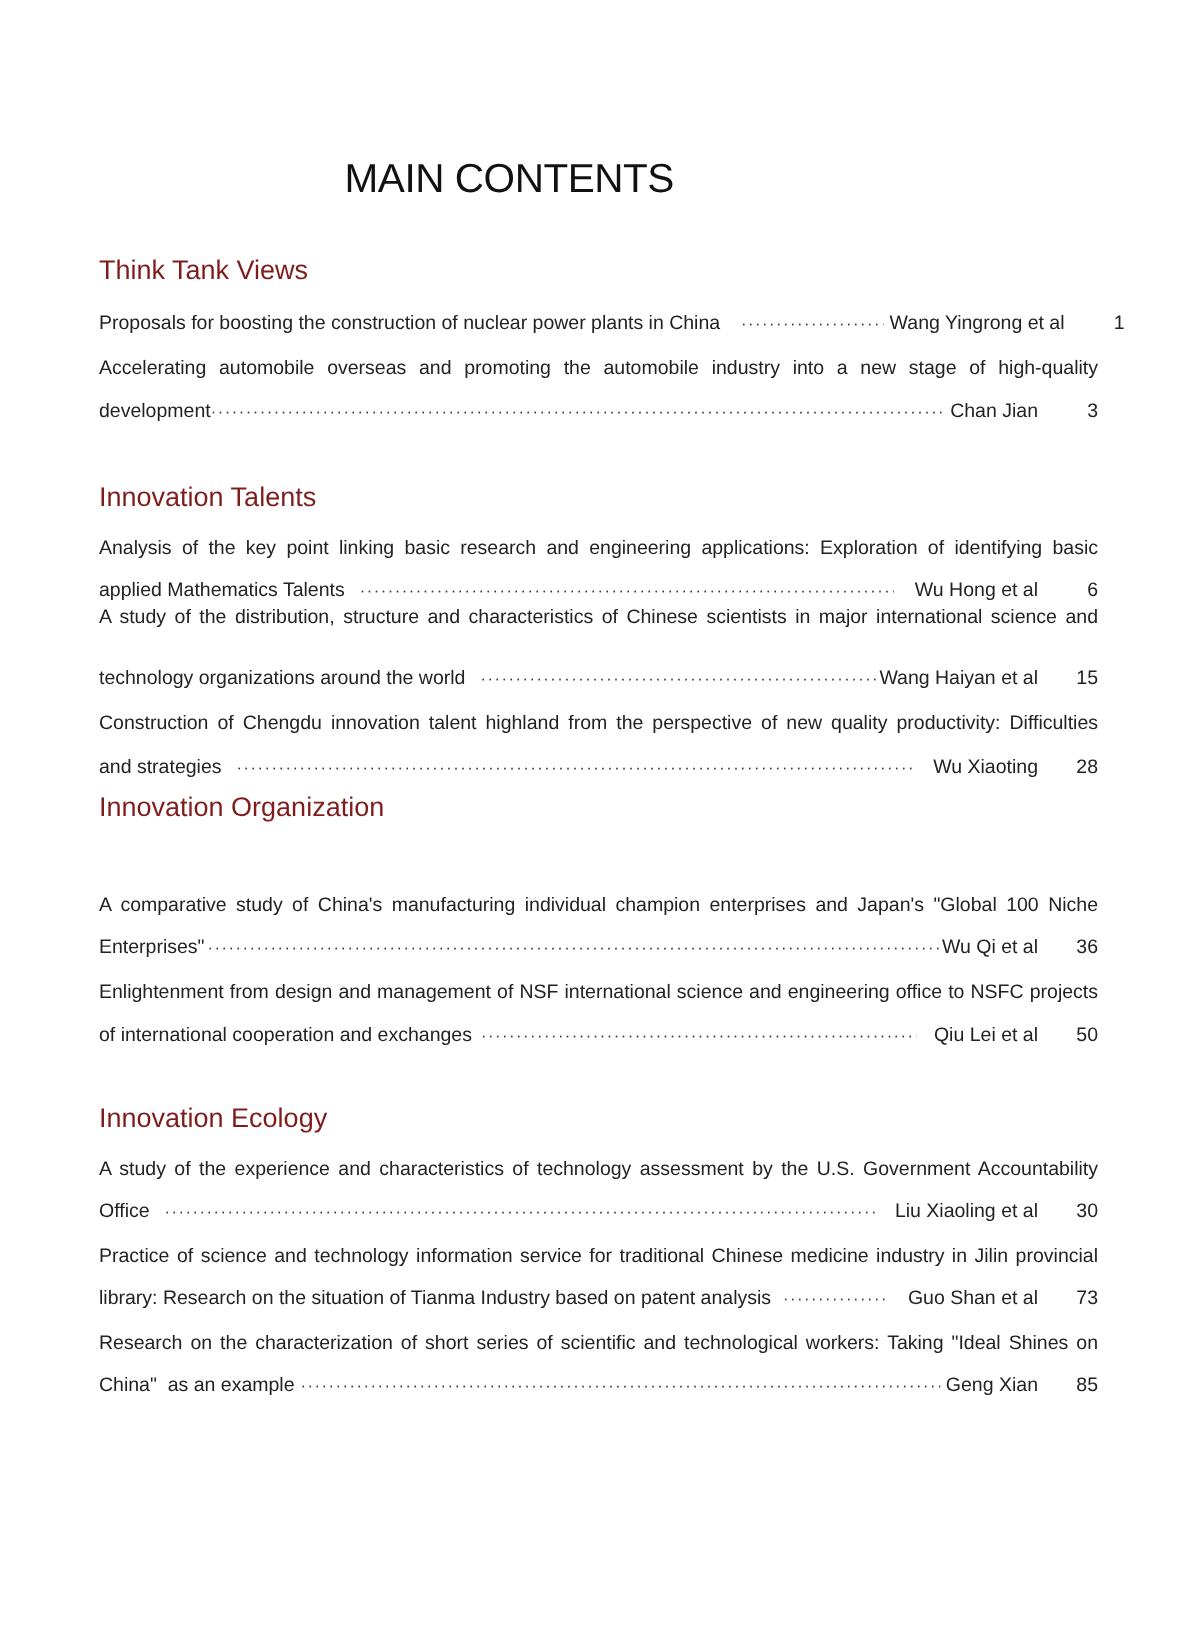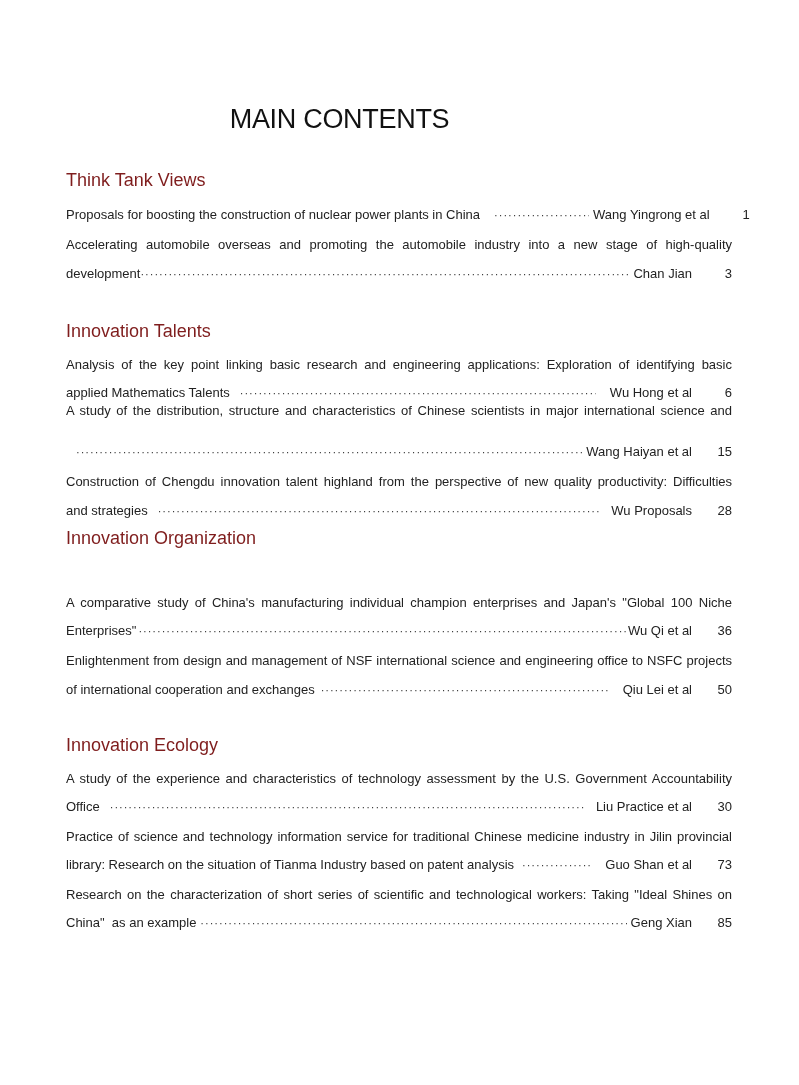--- a/index.html
+++ b/index.html
@@ -64,31 +64,32 @@
       <div class="line lastline" style="top:384px">
         <span class="t">applied Mathematics Talents</span>
         <span class="dots" style="margin-left:10px;margin-right:14px"></span>
         <span class="a">Wu Hong et al</span>
         <span class="p">6</span>
       </div>
     </div>
     <div>
       <div class="line justified" style="top:402px">A study of the distribution, structure and characteristics of Chinese scientists in major international science and</div>
       <div class="line lastline" style="top:443px">
+        <span class="t">technology organizations around the world</span>
         <span class="dots" style="margin-left:10px;margin-right:2px"></span>
         <span class="a">Wang Haiyan et al</span>
         <span class="p">15</span>
       </div>
     </div>
     <div>
       <div class="line justified" style="top:473px">Construction of Chengdu innovation talent highland from the perspective of new quality productivity: Difficulties</div>
       <div class="line lastline" style="top:502px">
         <span class="t">and strategies</span>
         <span class="dots" style="margin-left:10px;margin-right:12px"></span>
-        <span class="a">Wu Proposals</span>
+        <span class="a">Wu Xiaoting</span>
         <span class="p">28</span>
       </div>
     </div>
   </div>
 
   <div>
     <div class="section-head" style="top:528px">Innovation Organization</div>
     <div>
       <div class="line justified" style="top:594px">A comparative study of China's manufacturing individual champion enterprises and Japan's "Global 100 Niche</div>
       <div class="line lastline" style="top:622px">
@@ -109,21 +110,21 @@
     </div>
   </div>
 
   <div>
     <div class="section-head" style="top:735px">Innovation Ecology</div>
     <div>
       <div class="line justified" style="top:770px">A study of the experience and characteristics of technology assessment by the U.S. Government Accountability</div>
       <div class="line lastline" style="top:798px">
         <span class="t">Office</span>
         <span class="dots" style="margin-left:10px;margin-right:12px"></span>
-        <span class="a">Liu Practice et al</span>
+        <span class="a">Liu Xiaoling et al</span>
         <span class="p">30</span>
       </div>
     </div>
     <div>
       <div class="line justified" style="top:828px">Practice of science and technology information service for traditional Chinese medicine industry in Jilin provincial</div>
       <div class="line lastline" style="top:856px">
         <span class="t">library: Research on the situation of Tianma Industry based on patent analysis</span>
         <span class="dots" style="margin-left:8px;margin-right:12px"></span>
         <span class="a">Guo Shan et al</span>
         <span class="p">73</span>

